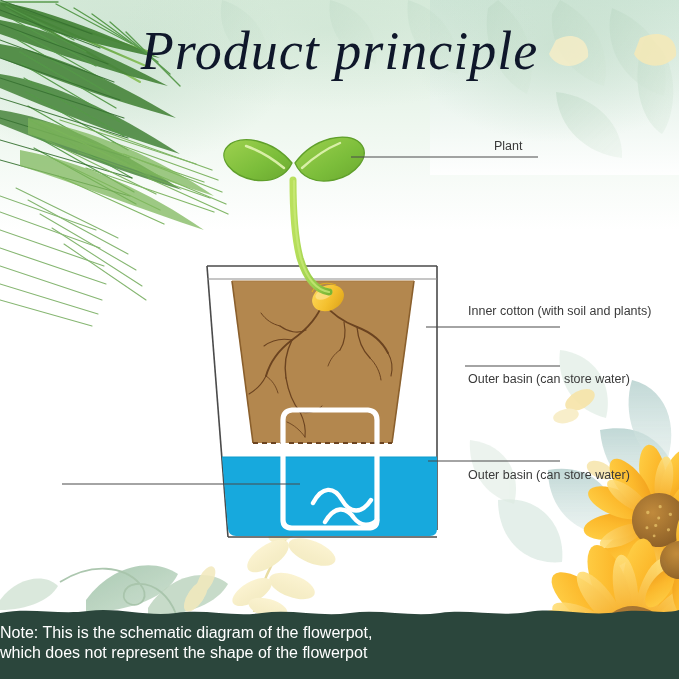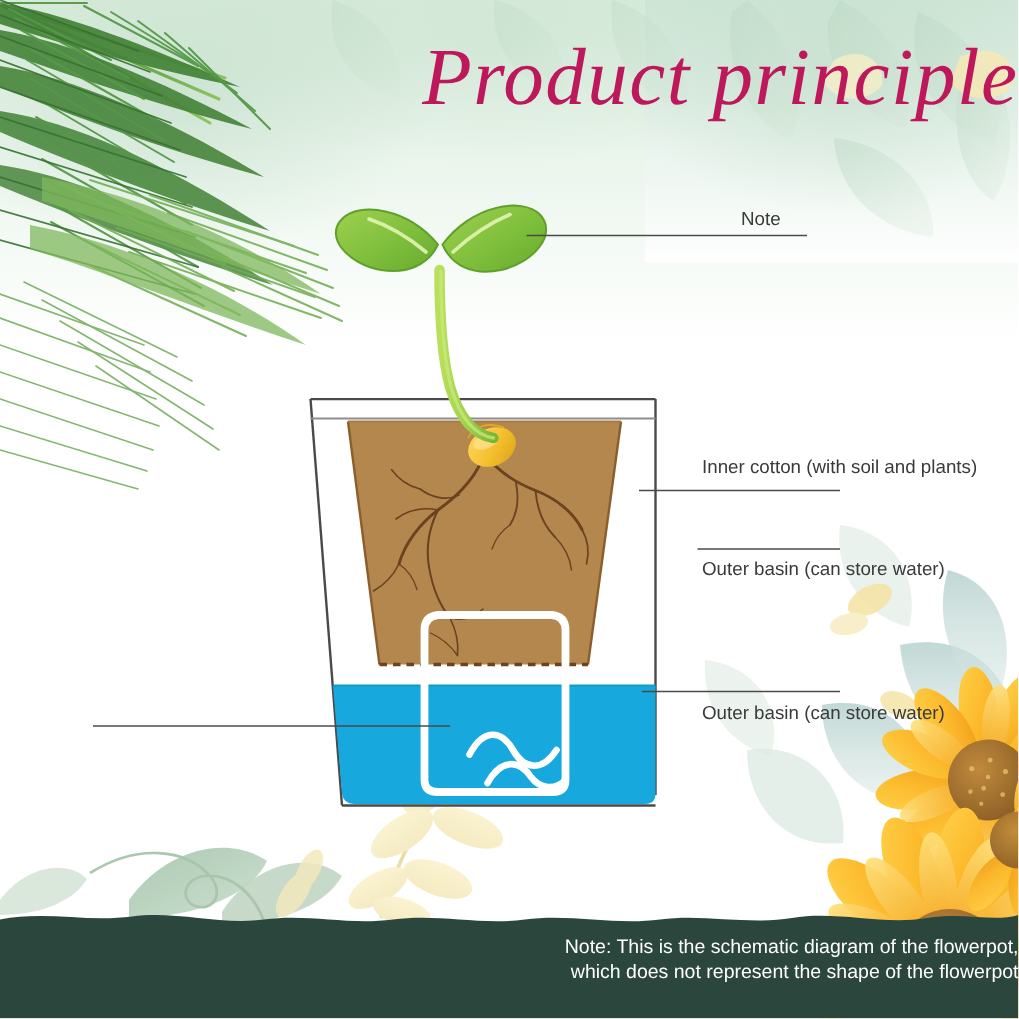--- a/index.html
+++ b/index.html
@@ -27,26 +27,26 @@
   #diagram-svg { z-index: 4; }
   #leaders-svg { z-index: 5; }
   #sunflower-svg { z-index: 6; }
 
   
   #title {
     position: absolute;
     left: 0; right: 0;
     top: 20px;
     z-index: 7;
-    text-align: right;
+    text-align: center;
     font-family: "Liberation Serif", "DejaVu Serif", serif;
     font-style: italic;
     font-size: 54px;
     letter-spacing: 1px;
-    color: #be185d;
+    color: #0f172a;
     white-space: nowrap;
   }
 
   
   .label {
     position: absolute;
     z-index: 7;
     color: #3a3a3a;
     font-size: 12.5px;
     line-height: 1.32;
@@ -68,23 +68,23 @@
     position: absolute;
     left: 0; bottom: 0;
     width: 679px; height: 72px;
     z-index: 8;
   }
   #note-bar-bg { position:absolute; inset:0; width:679px; height:72px; }
   #note-text {
     position: absolute;
     left: 0; right: 0;
     top: 16px;
-    text-align: right;
+    text-align: left;
     color: #ffffff;
-    font-size: 13px;
+    font-size: 16px;
     line-height: 1.28;
     font-family: "Liberation Sans", sans-serif;
     z-index: 2;
   }
   #note-text div { display:block; }
 </style>
 </head>
 <body>
 
 <div id="stage">
@@ -500,21 +500,21 @@
         <ellipse cx="0" cy="-34" rx="10" ry="22" transform="rotate(120)"></ellipse>
         <ellipse cx="0" cy="-34" rx="10" ry="22" transform="rotate(160)"></ellipse>
         <ellipse cx="0" cy="-34" rx="10" ry="22" transform="rotate(200)"></ellipse>
       </g>
       <circle cx="0" cy="0" r="19" fill="url(#gCenter)"></circle>
     </g>
   </svg>
 
   <div id="title">Product principle</div>
 
-  <div class="label" id="label-plant">Note</div>
+  <div class="label" id="label-plant">Plant</div>
 
   <div class="label" id="label-inner-basket">Inner cotton (with soil and plants)</div>
 
   <div class="label" id="label-outer-basin-1">Outer basin (can store water)</div>
 
   <div class="label" id="label-outer-basin-2">Outer basin (can store water)</div>
 
 
   <div id="note-bar">
     <svg id="note-bar-bg" viewBox="0 0 679 72" preserveAspectRatio="none">

